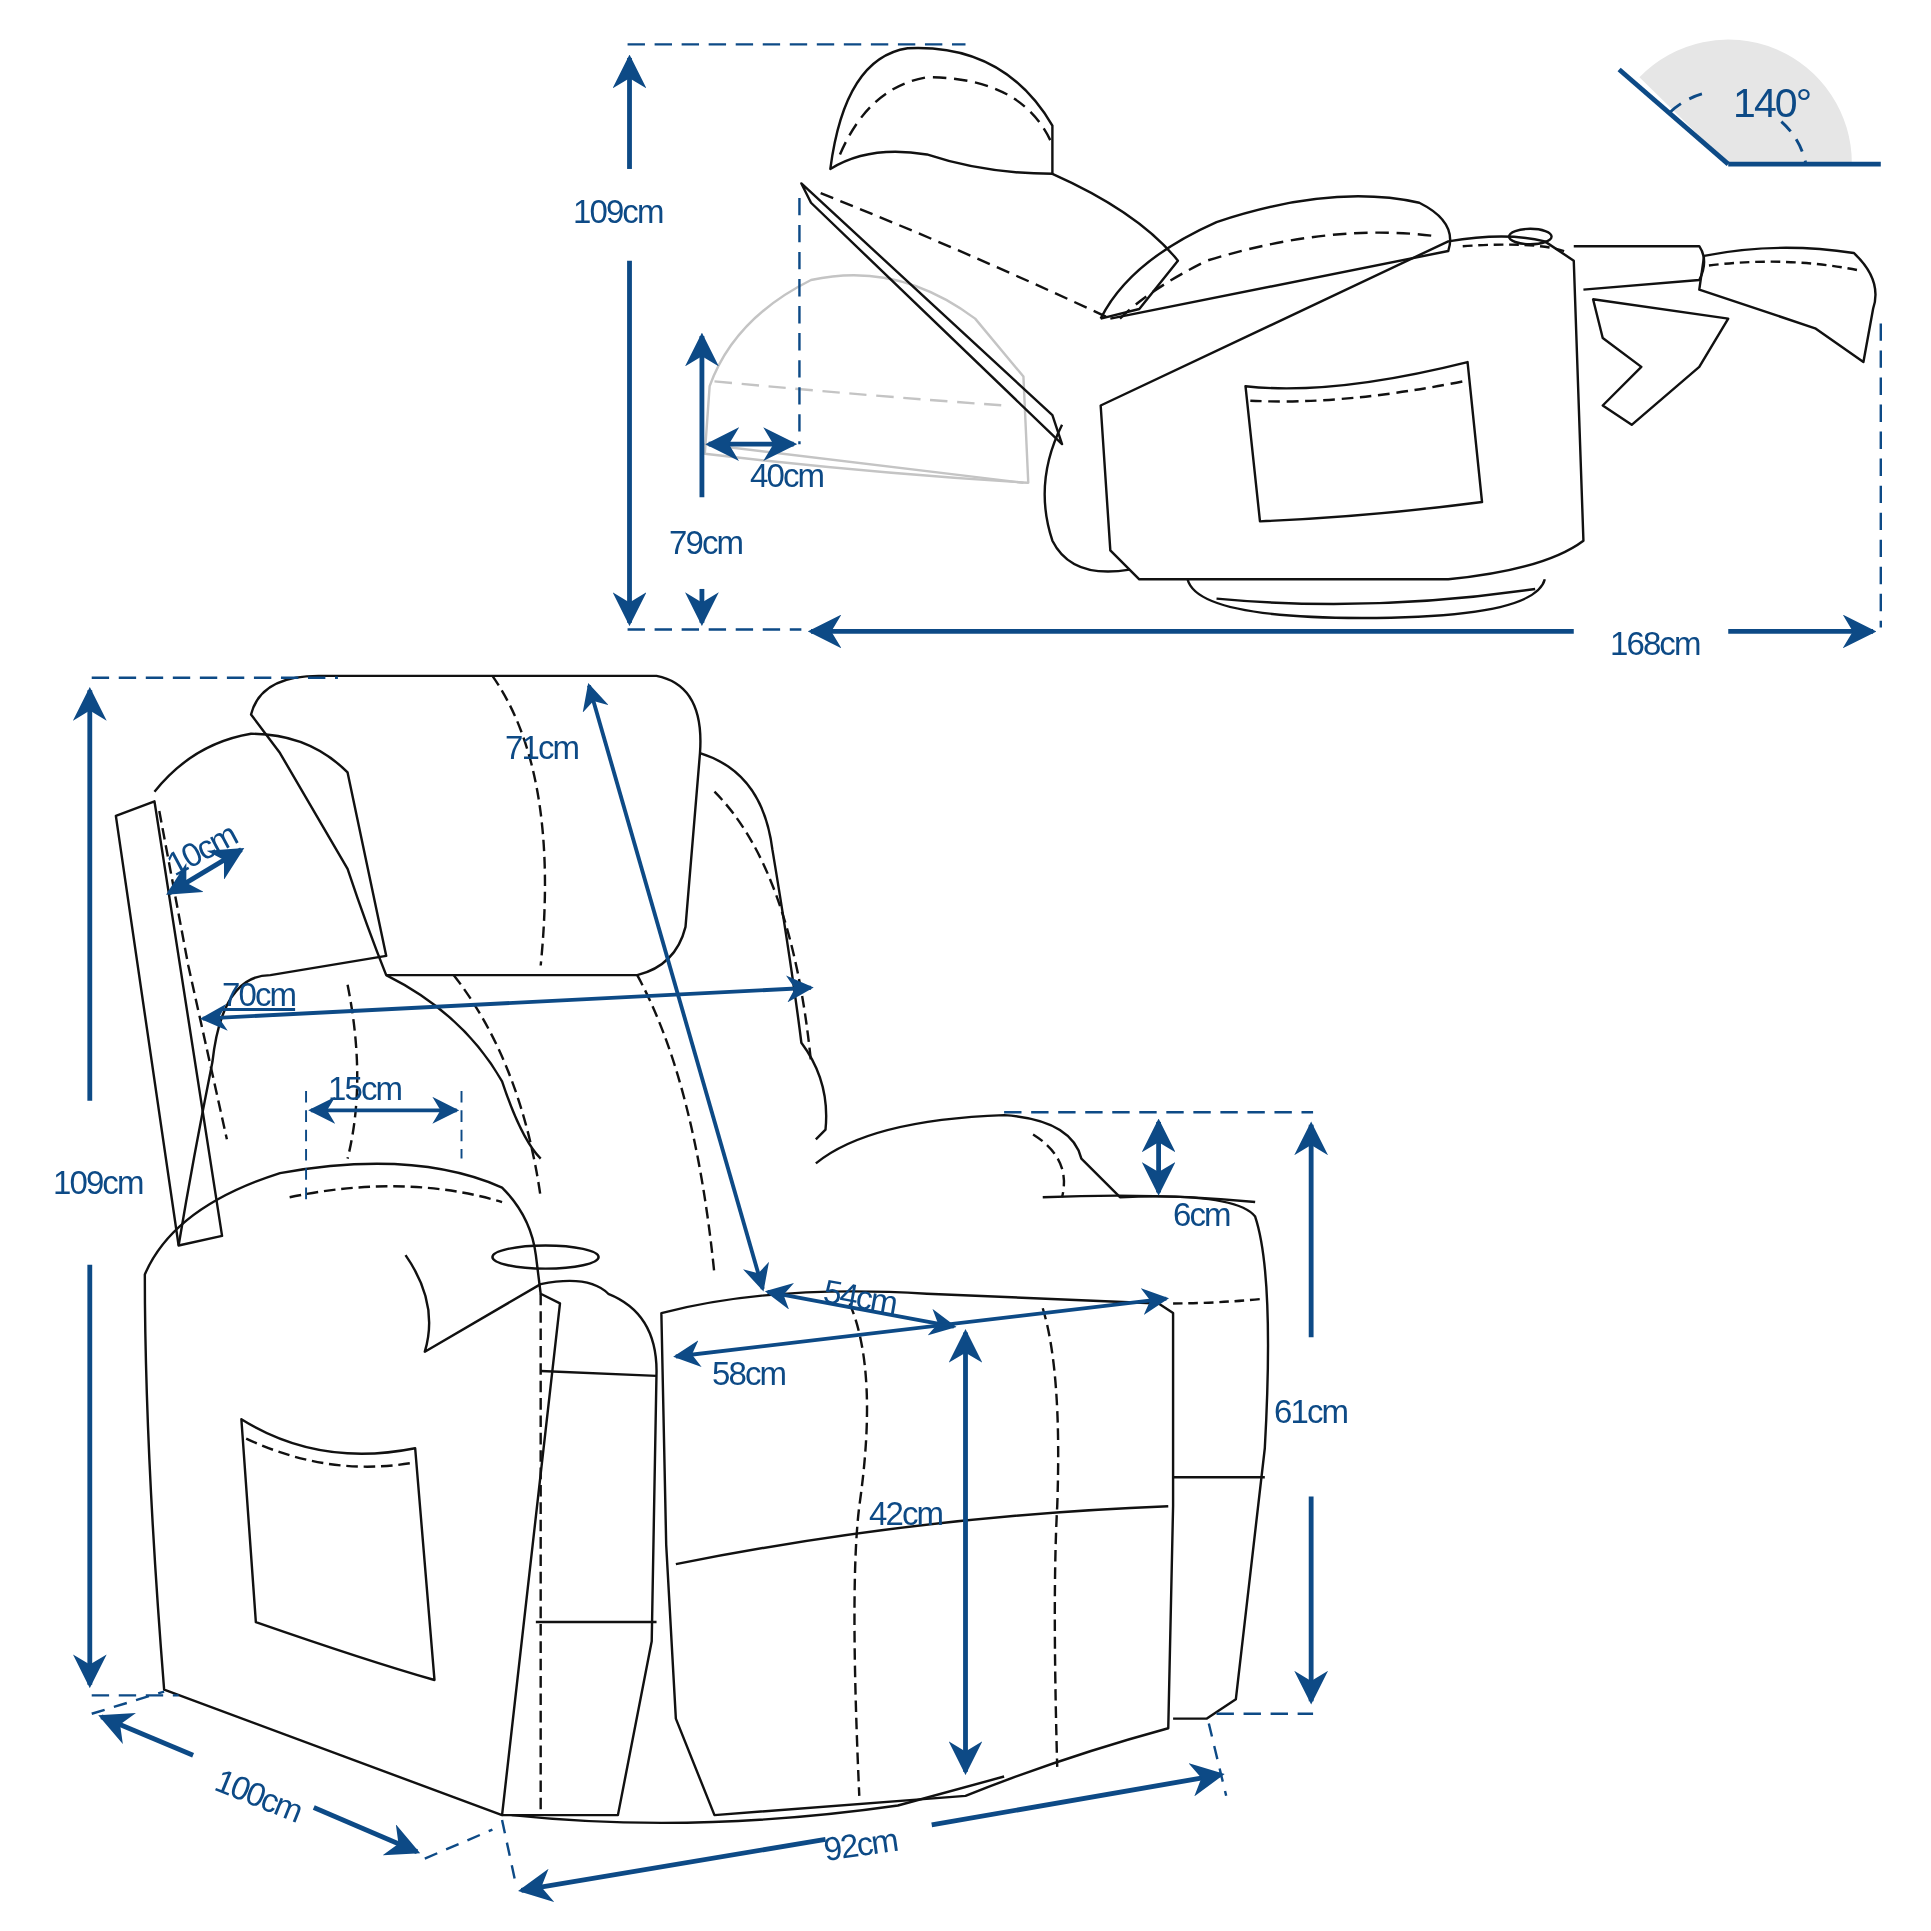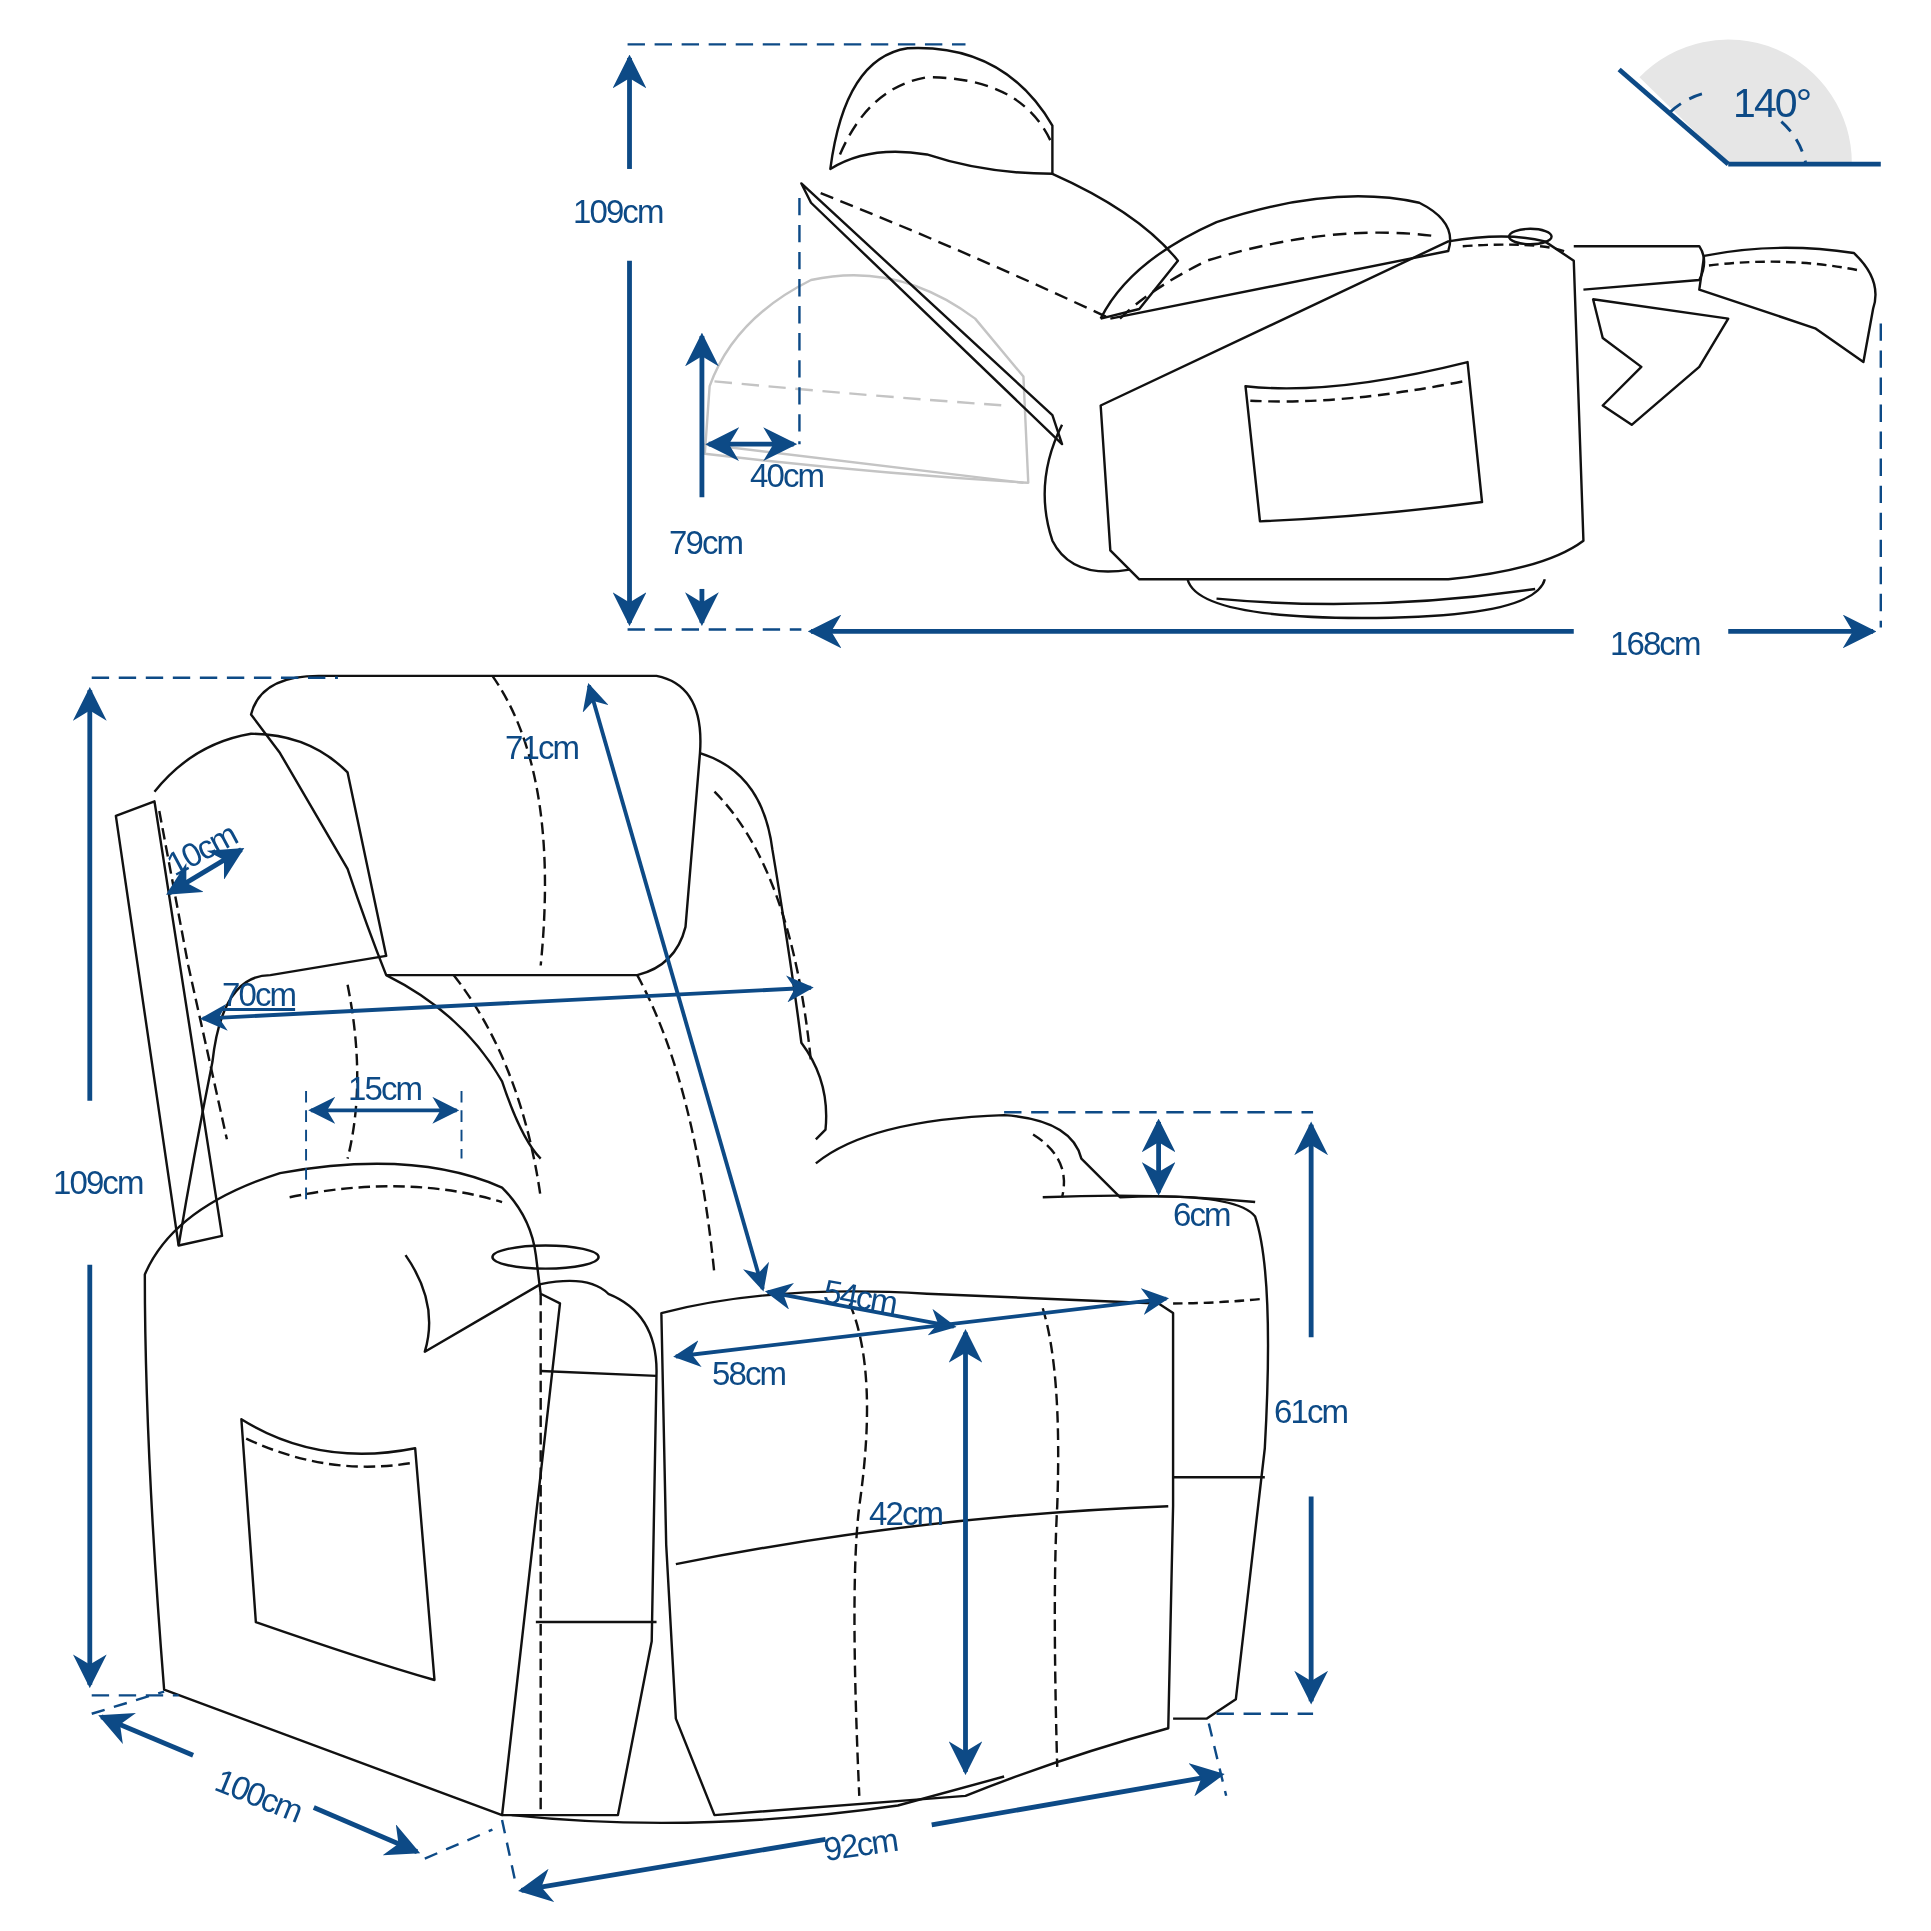--- a/index.html
+++ b/index.html
@@ -149,21 +149,21 @@
 <div class="lbl angle-lbl" style="left:1733px; top:83px;">140°</div>
 <div class="lbl" style="left:573px; top:195px;">109cm</div>
 <div class="lbl" style="left:750px; top:459px;">40cm</div>
 <div class="lbl" style="left:669px; top:526px;">79cm</div>
 <div class="lbl" style="left:1610px; top:627px;">168cm</div>
 
 <div class="lbl" style="left:53px; top:1166px;">109cm</div>
 <div class="lbl" style="left:505px; top:731px;">71cm</div>
 <div class="lbl" style="left:169px; top:850px; transform:rotate(-28deg);">10cm</div>
 <div class="lbl" style="left:222px; top:978px;text-decoration:underline;">70cm</div>
-<div class="lbl" style="left:348px; top:1072px;text-align:right;">15cm</div>
+<div class="lbl" style="left:328px; top:1072px;text-align:right;">15cm</div>
 <div class="lbl" style="left:1173px; top:1198px;">6cm</div>
 <div class="lbl" style="left:1274px; top:1395px;text-align:center;">61cm</div>
 <div class="lbl" style="left:824px; top:1274px; transform:rotate(10deg);">54cm</div>
 <div class="lbl" style="left:712px; top:1357px;">58cm</div>
 <div class="lbl" style="left:869px; top:1497px;">42cm</div>
 <div class="lbl" style="left:217px; top:1762px; transform:rotate(22deg);">100cm</div>
 <div class="lbl" style="left:824px; top:1833px; transform:rotate(-8deg);">92cm</div>
 
 
 </body></html>

